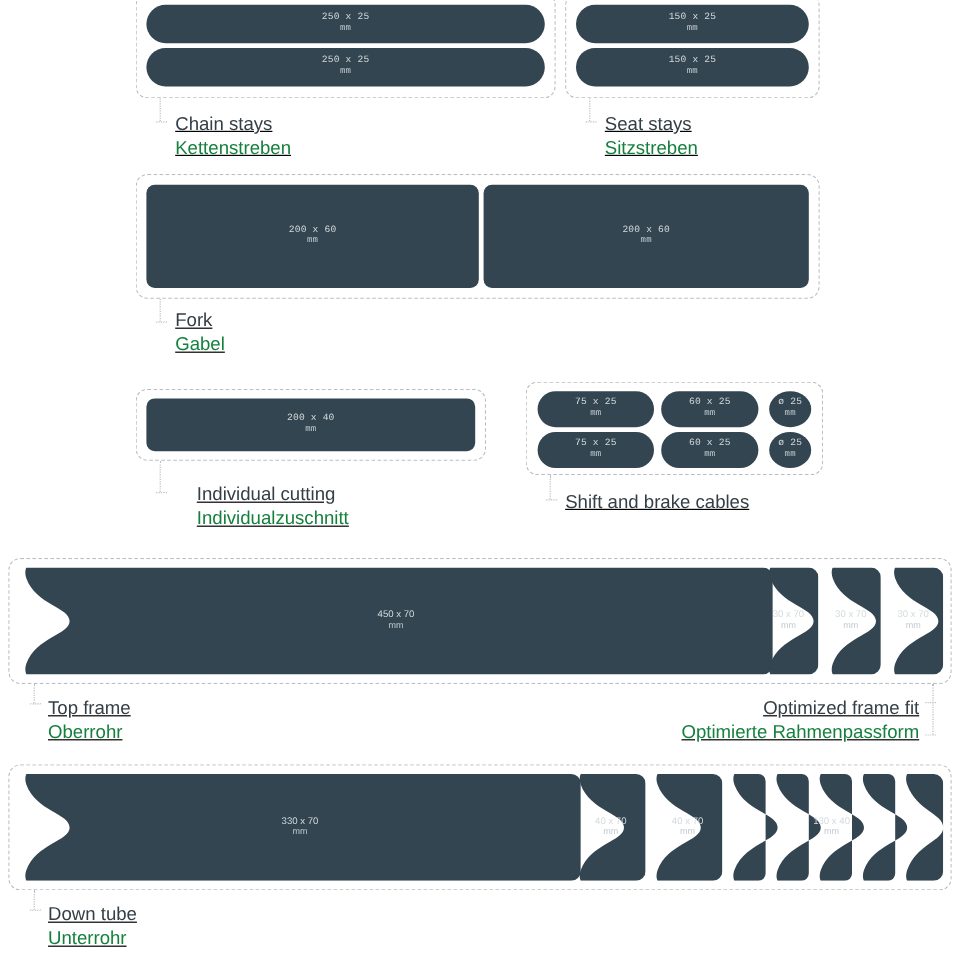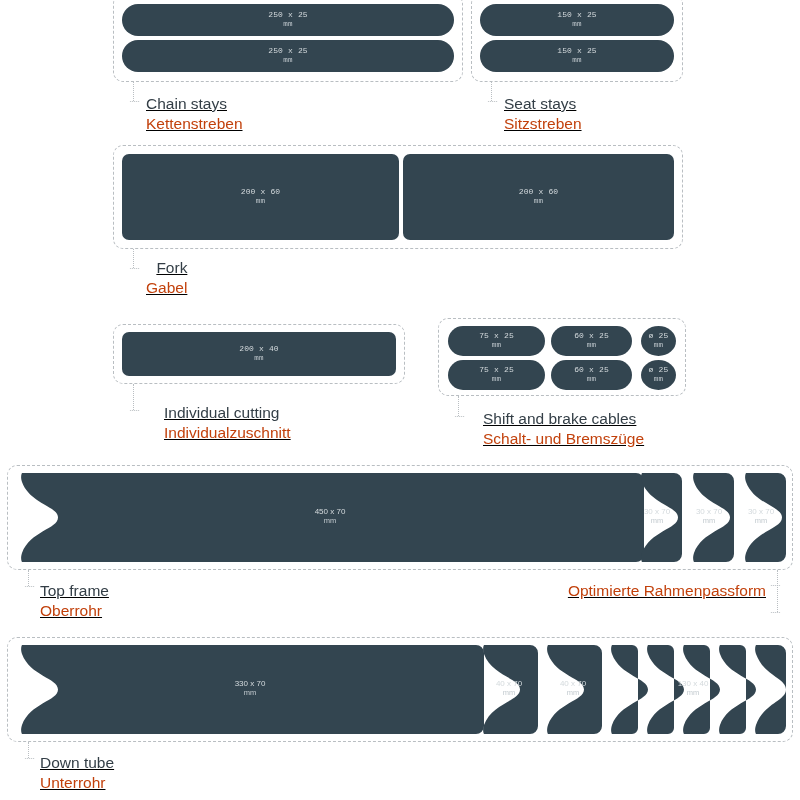--- a/index.html
+++ b/index.html
@@ -65,21 +65,21 @@
   
   .callout{position:absolute;text-decoration:underline;}
   .callout .en{
     font-size:15.5px;
     color:#333e46;
     line-height:1.28;
     white-space:nowrap;
   }
   .callout .de{
     font-size:15.5px;
-    color:#c2410c;
+    color:#15803d;
     line-height:1.28;
     white-space:nowrap;
   }
   .callout.right{text-align:right;}
 
   
   .leader{position:absolute;}
   .leader .vline{
     position:absolute;left:0;top:0;
     border-left:1px dotted #b9bec2;
@@ -156,21 +156,21 @@
   <div class="part rrect" style="left:403px;top:154px;width:271px;height:86px;">
     <span class="dim">
       <span>200 x 60</span>
       <span class="u">mm</span>
     </span>
   </div>
   <div class="leader" style="left:133px;top:249px;height:19px;width:10px;">
     <div class="vline"></div>
       <div class="tick"></div>
   </div>
-  <div class="callout" style="left:146px;top:258px;text-align:right;">
+  <div class="callout" style="left:146px;top:258px;">
     <div class="en">Fork</div>
     <div class="de">Gabel</div>
   </div>
 
   <div class="group" style="left:113px;top:324px;width:292px;height:60px;">
   </div>
   <div class="part rrect" style="left:122px;top:332px;width:274px;height:44px;">
     <span class="dim">
       <span>200 x 40</span>
       <span class="u">mm</span>
@@ -220,23 +220,22 @@
   <div class="part circle" style="left:641px;top:360px;width:35px;height:30px;">
     <span class="dim">
       <span>ø 25</span>
       <span class="u">mm</span>
     </span>
   </div>
   <div class="leader" style="left:458px;top:396px;height:20px;width:10px;">
     <div class="vline"></div>
       <div class="tick"></div>
   </div>
-  <div class="callout" style="left:471px;top:409px;margin-left:12px;">
+  <div class="callout" style="left:471px;top:409px;">
     <div class="en">Shift and brake cables</div>
-    <div class="de">Schalt- und Bremszüge</div>
   </div>
 
   <div class="group" style="left:7px;top:465px;width:786px;height:105px;">
   </div>
 
   <div class="svgpart" style="left:14px;top:473px;width:630px;height:89px;">
     <svg viewBox="0 0 630 89" preserveAspectRatio="none" aria-hidden="true">
       <path fill="#334550" d="M8,0 H622 a8,8 0 0 1 8,8 V81 a8,8 0 0 1 -8,8 H8
         C8,89 6,86 8,80 C16,58 44,56 44,44.5 C44,33 16,31 8,9 C6,3 8,0 8,0 Z"></path>
     </svg>
@@ -287,20 +286,21 @@
     <div class="en">Top frame</div>
     <div class="de">Oberrohr</div>
   </div>
 
   <div class="leader mirror" style="left:777px;top:570px;height:42px;width:10px;">
     <div class="vline"></div>
     <div class="tick" style="bottom:26px;"></div>
     <div class="tick" style="bottom:-1px;"></div>
   </div>
   <div class="callout right" style="right:34px;top:581px;">
+    <div class="en">Optimized frame fit</div>
     <div class="de">Optimierte Rahmenpassform</div>
   </div>
 
   <div class="group" style="left:7px;top:637px;width:786px;height:105px;">
   </div>
 
   <div class="svgpart" style="left:14px;top:645px;width:470px;height:89px;">
     <svg viewBox="0 0 470 89" preserveAspectRatio="none" aria-hidden="true">
       <path fill="#334550" d="M8,0 H462 a8,8 0 0 1 8,8 V81 a8,8 0 0 1 -8,8 H8
         C8,89 6,86 8,80 C16,58 44,56 44,44.5 C44,33 16,31 8,9 C6,3 8,0 8,0 Z"></path>

